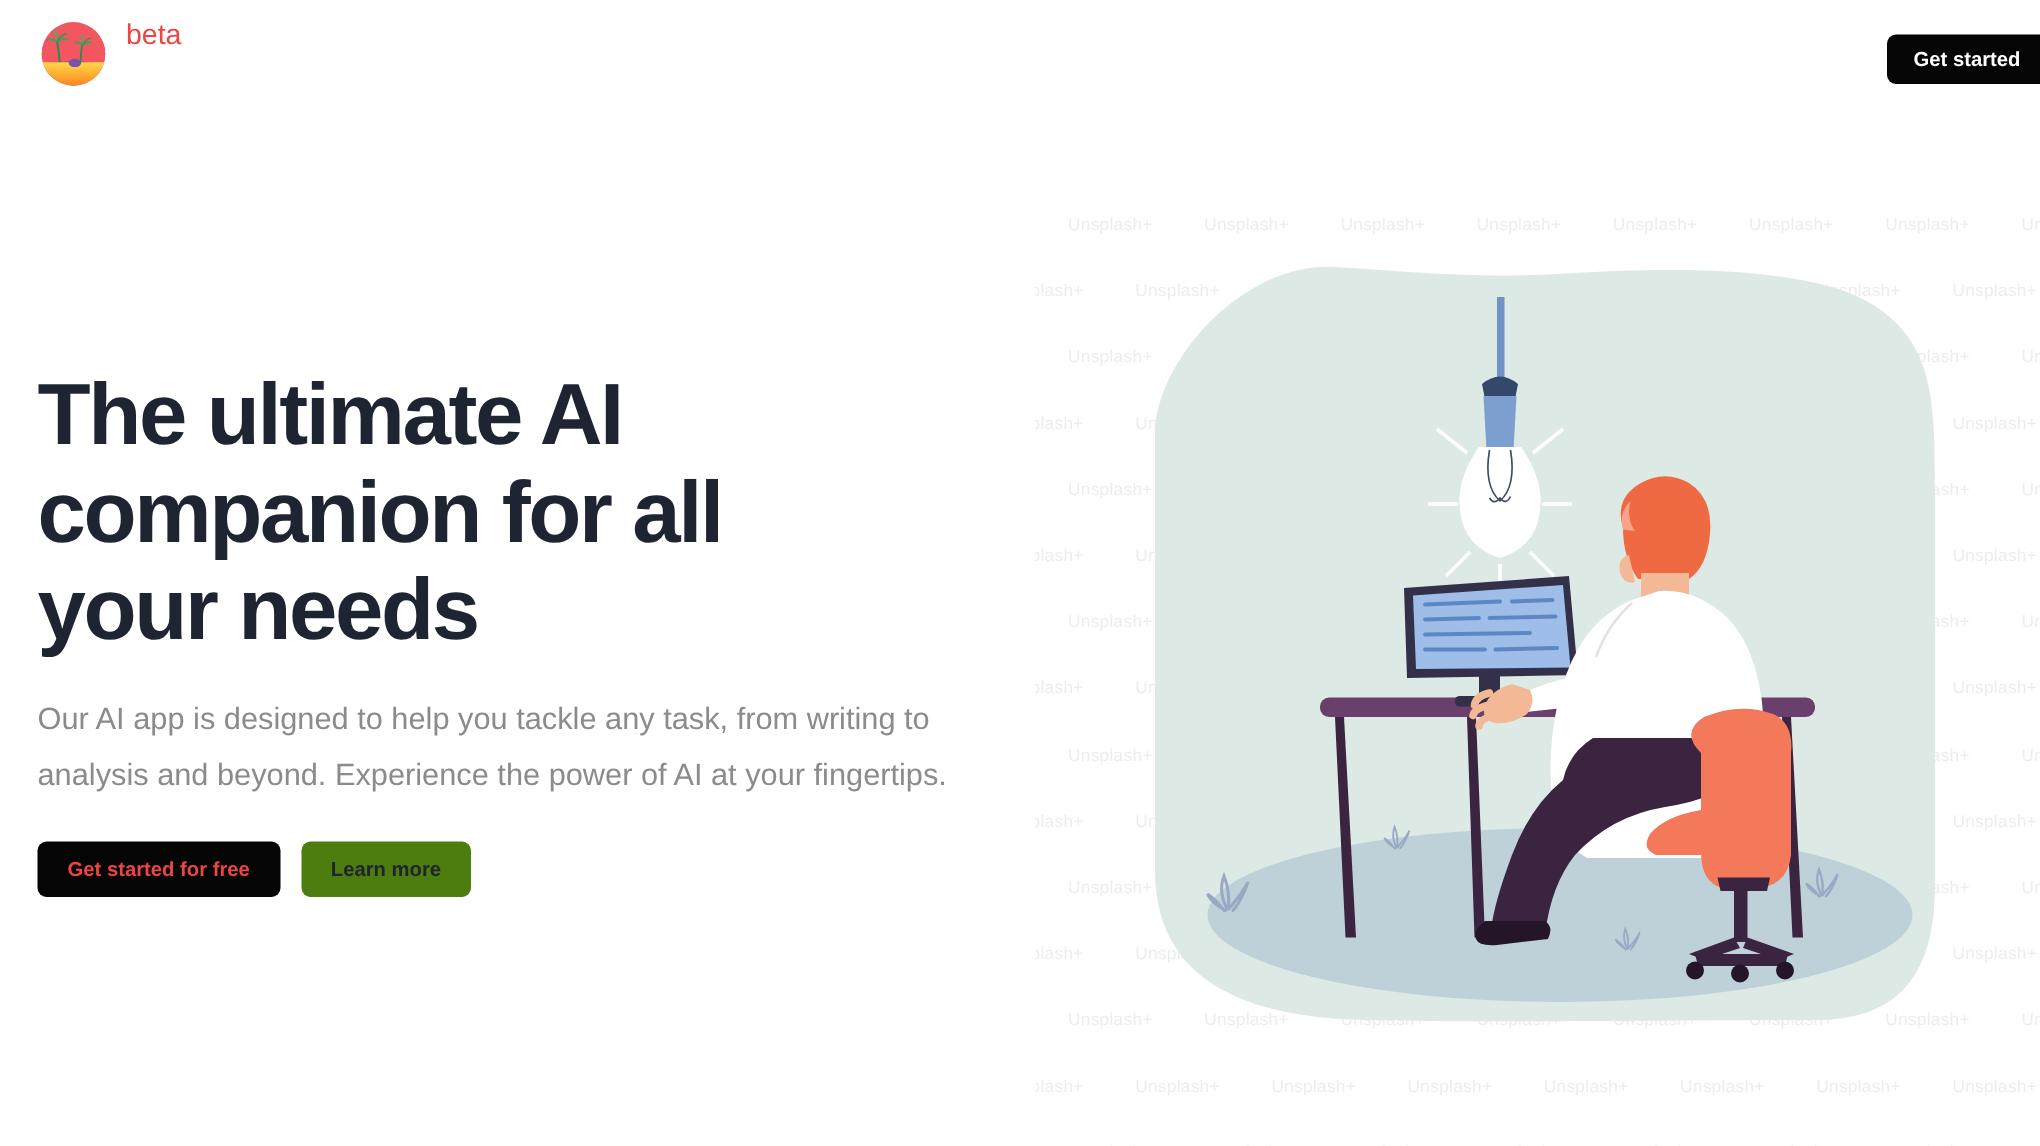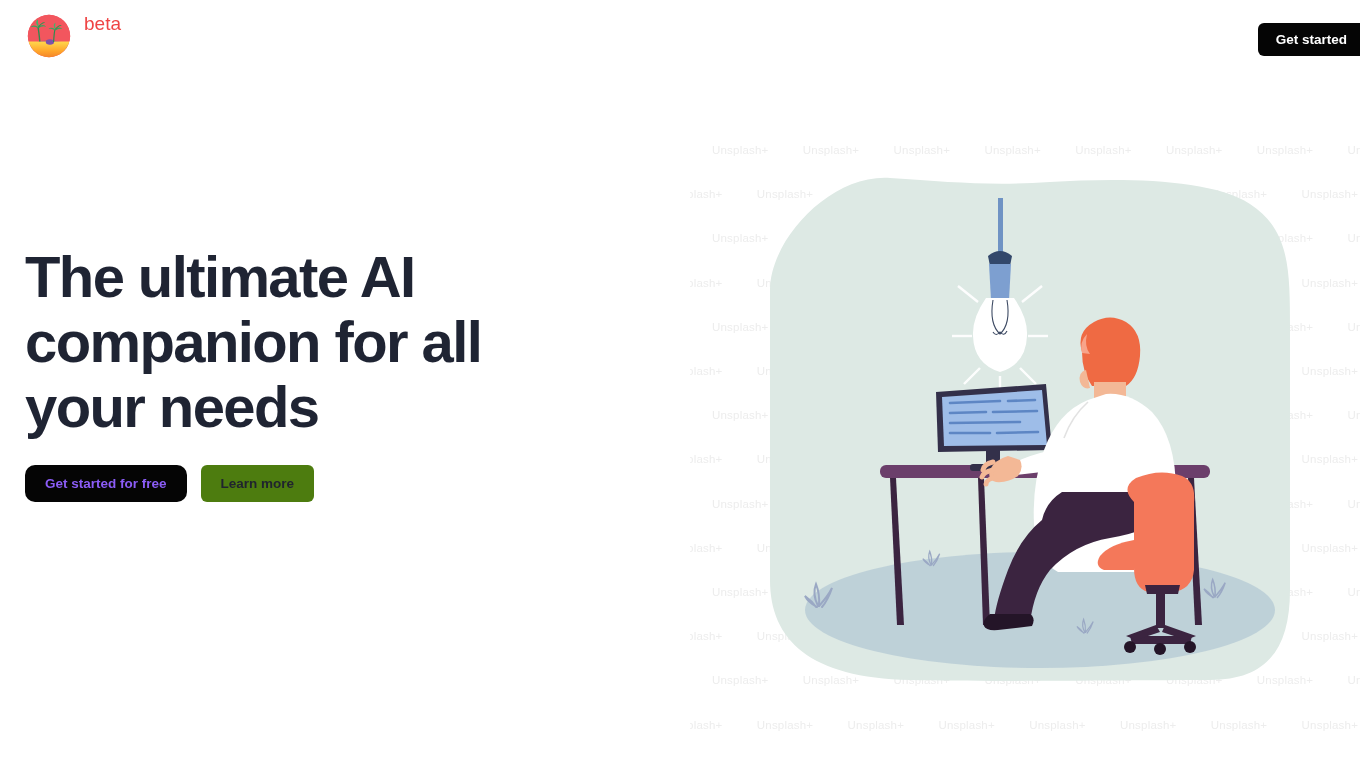--- a/index.html
+++ b/index.html
@@ -50,21 +50,21 @@
     margin-top: 22px; width: 636px;
     font-size: 20.5px; color: #8b8b8e; line-height: 37px;
     font-weight: 400;
   }
   #hero-actions { margin-top: 26px; display: flex; align-items: center; gap: 14px; }
   .btn {
     border: none; border-radius: 6px; cursor: pointer;
     font-family: "Liberation Sans", sans-serif;
     font-size: 13.5px; font-weight: 700;
   }
-  #btn-primary { background: #050505; color: #8b5cf6; padding: 11px 20px; border-radius: 10px; }
+  #btn-primary { background: #050505; color: #ef4444; padding: 11px 20px; }
   #btn-secondary { background: #4d7c0f; color: #20242e; padding: 11px 20px; }
 
   
   #illustration {
     position: absolute; left: 690px; top: 120px;
     width: 670px; height: 644px; overflow: hidden; z-index: 10;
   }
   #watermarks { position: absolute; inset: 0; z-index: 1; }
   .wm {
     position: absolute; font-size: 11.5px; color: #ededed;
@@ -111,20 +111,21 @@
         </g>
       </svg>
       <span id="beta-badge">beta</span>
     </div>
 
     <button id="header-cta">Get started</button>
   </div>
 
   <div id="hero-text">
     <h1 id="hero-title">The ultimate AI companion for all your needs</h1>
+    <p id="hero-sub">Our AI app is designed to help you tackle any task, from writing to analysis and beyond. Experience the power of AI at your fingertips.</p>
     <div id="hero-actions">
       <button id="btn-primary" class="btn">Get started for free</button>
       <button id="btn-secondary" class="btn">Learn more</button>
     </div>
   </div>
 
   <div id="illustration">
 
     <div id="watermarks">
         <span class="wm" style="left: 22px; top: 24px;">Unsplash+</span>

